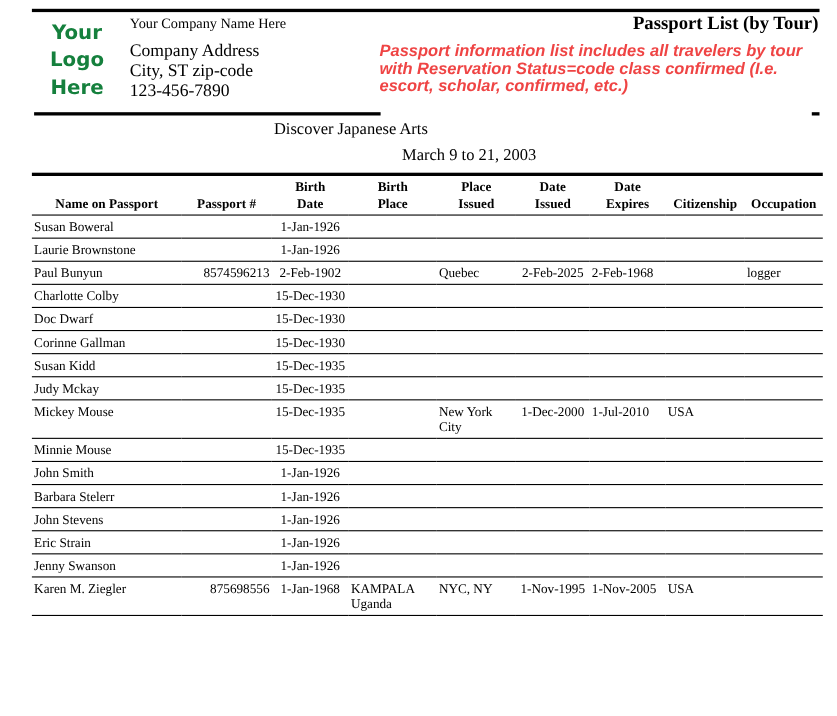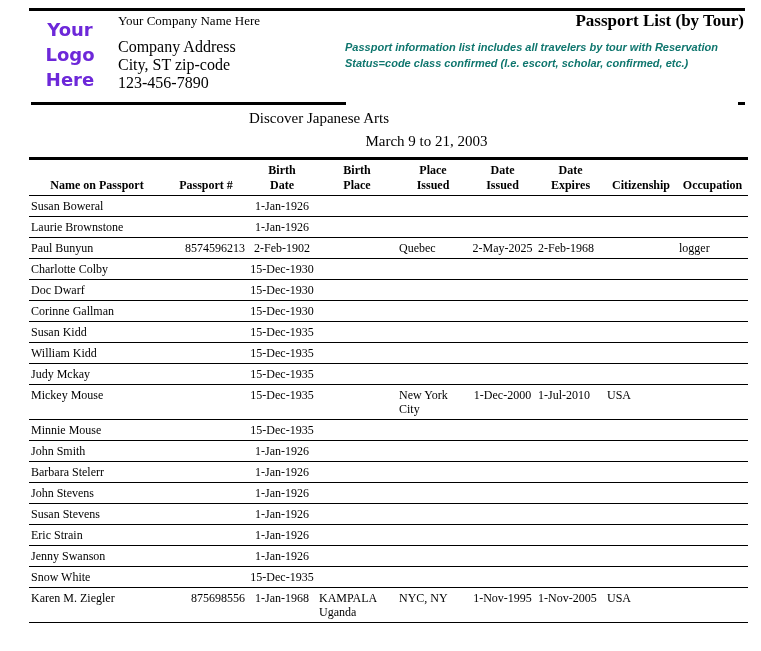--- a/index.html
+++ b/index.html
@@ -4,31 +4,31 @@
 <style>
   html, body { margin: 0; padding: 0; background: #ffffff; }
   body {
     width: 761px; height: 651px; position: relative; overflow: hidden;
     font-family: "Liberation Serif", serif; color: #000;
   }
   .topbar { position: absolute; left: 29px; top: 8px; width: 716px; height: 3px; background: #000; }
   .logo {
     position: absolute; left: 40px; top: 17px; width: 60px;
     font-family: "DejaVu Sans", sans-serif; font-weight: bold; font-size: 18px;
-    color: #6d28d9; line-height: 25px; text-align: center;
+    color: #15803d; line-height: 25px; text-align: center;
   }
   .company-name { position: absolute; left: 118px; top: 13px; font-size: 13px; }
   .company-addr { position: absolute; left: 118px; top: 38px; font-size: 16px; line-height: 18px; }
   .report-title {
     position: absolute; right: 17px; top: 11px; font-size: 17px; font-weight: bold; margin-left: 36px;
   }
   .report-desc {
     position: absolute; left: 345px; top: 39px; width: 400px;
     font-family: "Liberation Sans", sans-serif; font-style: italic; font-weight: bold;
-    font-size: 11px; line-height: 16px; color: #0f766e;
+    font-size: 15px; line-height: 16px; color: #ef4444;
   }
   .subbar { position: absolute; left: 31px; top: 102px; width: 315px; height: 3px; background: #000; }
   .subbar-end { position: absolute; left: 738px; top: 102px; width: 7px; height: 3px; background: #000; }
   .tour-name { position: absolute; left: 0; width: 638px; top: 110px; text-align: center; font-size: 15px; }
   .tour-dates { position: absolute; left: 0; width: 761px; top: 133px; text-align: center; font-size: 15px; padding-left: 46px; }
   .tablebar { position: absolute; left: 29px; top: 157px; width: 719px; height: 3px; background: #000; }
 
   table.passports {
     position: absolute; left: 29px; top: 163px; width: 719px;
     border-collapse: collapse; font-size: 12px;
@@ -157,21 +157,21 @@
         <td class="left"></td>
         <td class="left"></td>
         <td class="left"></td>
       </tr>
       <tr>
         <td class="left">Paul Bunyun</td>
         <td class="right">8574596213</td>
         <td class="center">2-Feb-1902</td>
         <td class="left"></td>
         <td class="left">Quebec</td>
-        <td class="center">2-May-2025</td>
+        <td class="center">2-Feb-2025</td>
         <td class="left">2-Feb-1968</td>
         <td class="left"></td>
         <td class="left">logger</td>
       </tr>
       <tr>
         <td class="left">Charlotte Colby</td>
         <td class="right"></td>
         <td class="center">15-Dec-1930</td>
         <td class="left"></td>
         <td class="left"></td>
@@ -197,31 +197,20 @@
         <td class="center">15-Dec-1930</td>
         <td class="left"></td>
         <td class="left"></td>
         <td class="center"></td>
         <td class="left"></td>
         <td class="left"></td>
         <td class="left"></td>
       </tr>
       <tr>
         <td class="left">Susan Kidd</td>
-        <td class="right"></td>
-        <td class="center">15-Dec-1935</td>
-        <td class="left"></td>
-        <td class="left"></td>
-        <td class="center"></td>
-        <td class="left"></td>
-        <td class="left"></td>
-        <td class="left"></td>
-      </tr>
-      <tr>
-        <td class="left">William Kidd</td>
         <td class="right"></td>
         <td class="center">15-Dec-1935</td>
         <td class="left"></td>
         <td class="left"></td>
         <td class="center"></td>
         <td class="left"></td>
         <td class="left"></td>
         <td class="left"></td>
       </tr>
       <tr>
@@ -284,56 +273,34 @@
         <td class="right"></td>
         <td class="center">1-Jan-1926</td>
         <td class="left"></td>
         <td class="left"></td>
         <td class="center"></td>
         <td class="left"></td>
         <td class="left"></td>
         <td class="left"></td>
       </tr>
       <tr>
-        <td class="left">Susan Stevens</td>
-        <td class="right"></td>
-        <td class="center">1-Jan-1926</td>
-        <td class="left"></td>
-        <td class="left"></td>
-        <td class="center"></td>
-        <td class="left"></td>
-        <td class="left"></td>
-        <td class="left"></td>
-      </tr>
-      <tr>
         <td class="left">Eric Strain</td>
         <td class="right"></td>
         <td class="center">1-Jan-1926</td>
         <td class="left"></td>
         <td class="left"></td>
         <td class="center"></td>
         <td class="left"></td>
         <td class="left"></td>
         <td class="left"></td>
       </tr>
       <tr>
         <td class="left">Jenny Swanson</td>
         <td class="right"></td>
         <td class="center">1-Jan-1926</td>
-        <td class="left"></td>
-        <td class="left"></td>
-        <td class="center"></td>
-        <td class="left"></td>
-        <td class="left"></td>
-        <td class="left"></td>
-      </tr>
-      <tr>
-        <td class="left">Snow White</td>
-        <td class="right"></td>
-        <td class="center">15-Dec-1935</td>
         <td class="left"></td>
         <td class="left"></td>
         <td class="center"></td>
         <td class="left"></td>
         <td class="left"></td>
         <td class="left"></td>
       </tr>
       <tr>
         <td class="left">Karen M. Ziegler</td>
         <td class="right">875698556</td>

